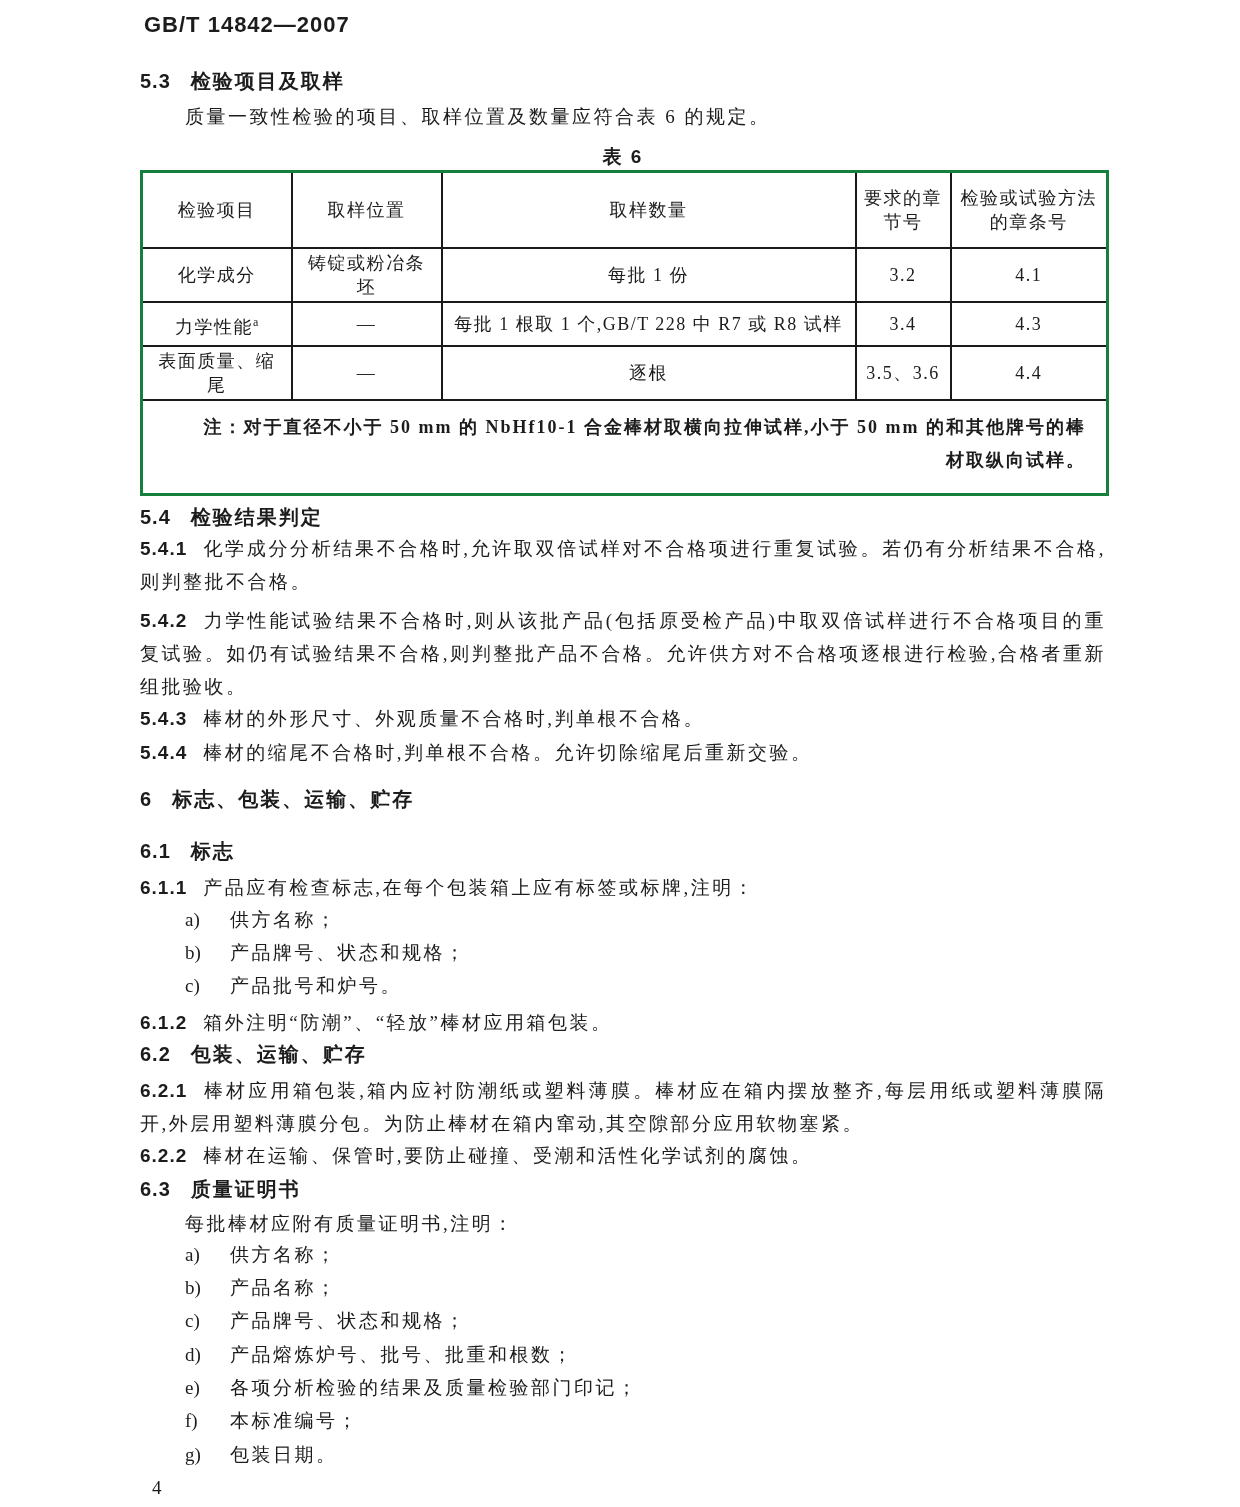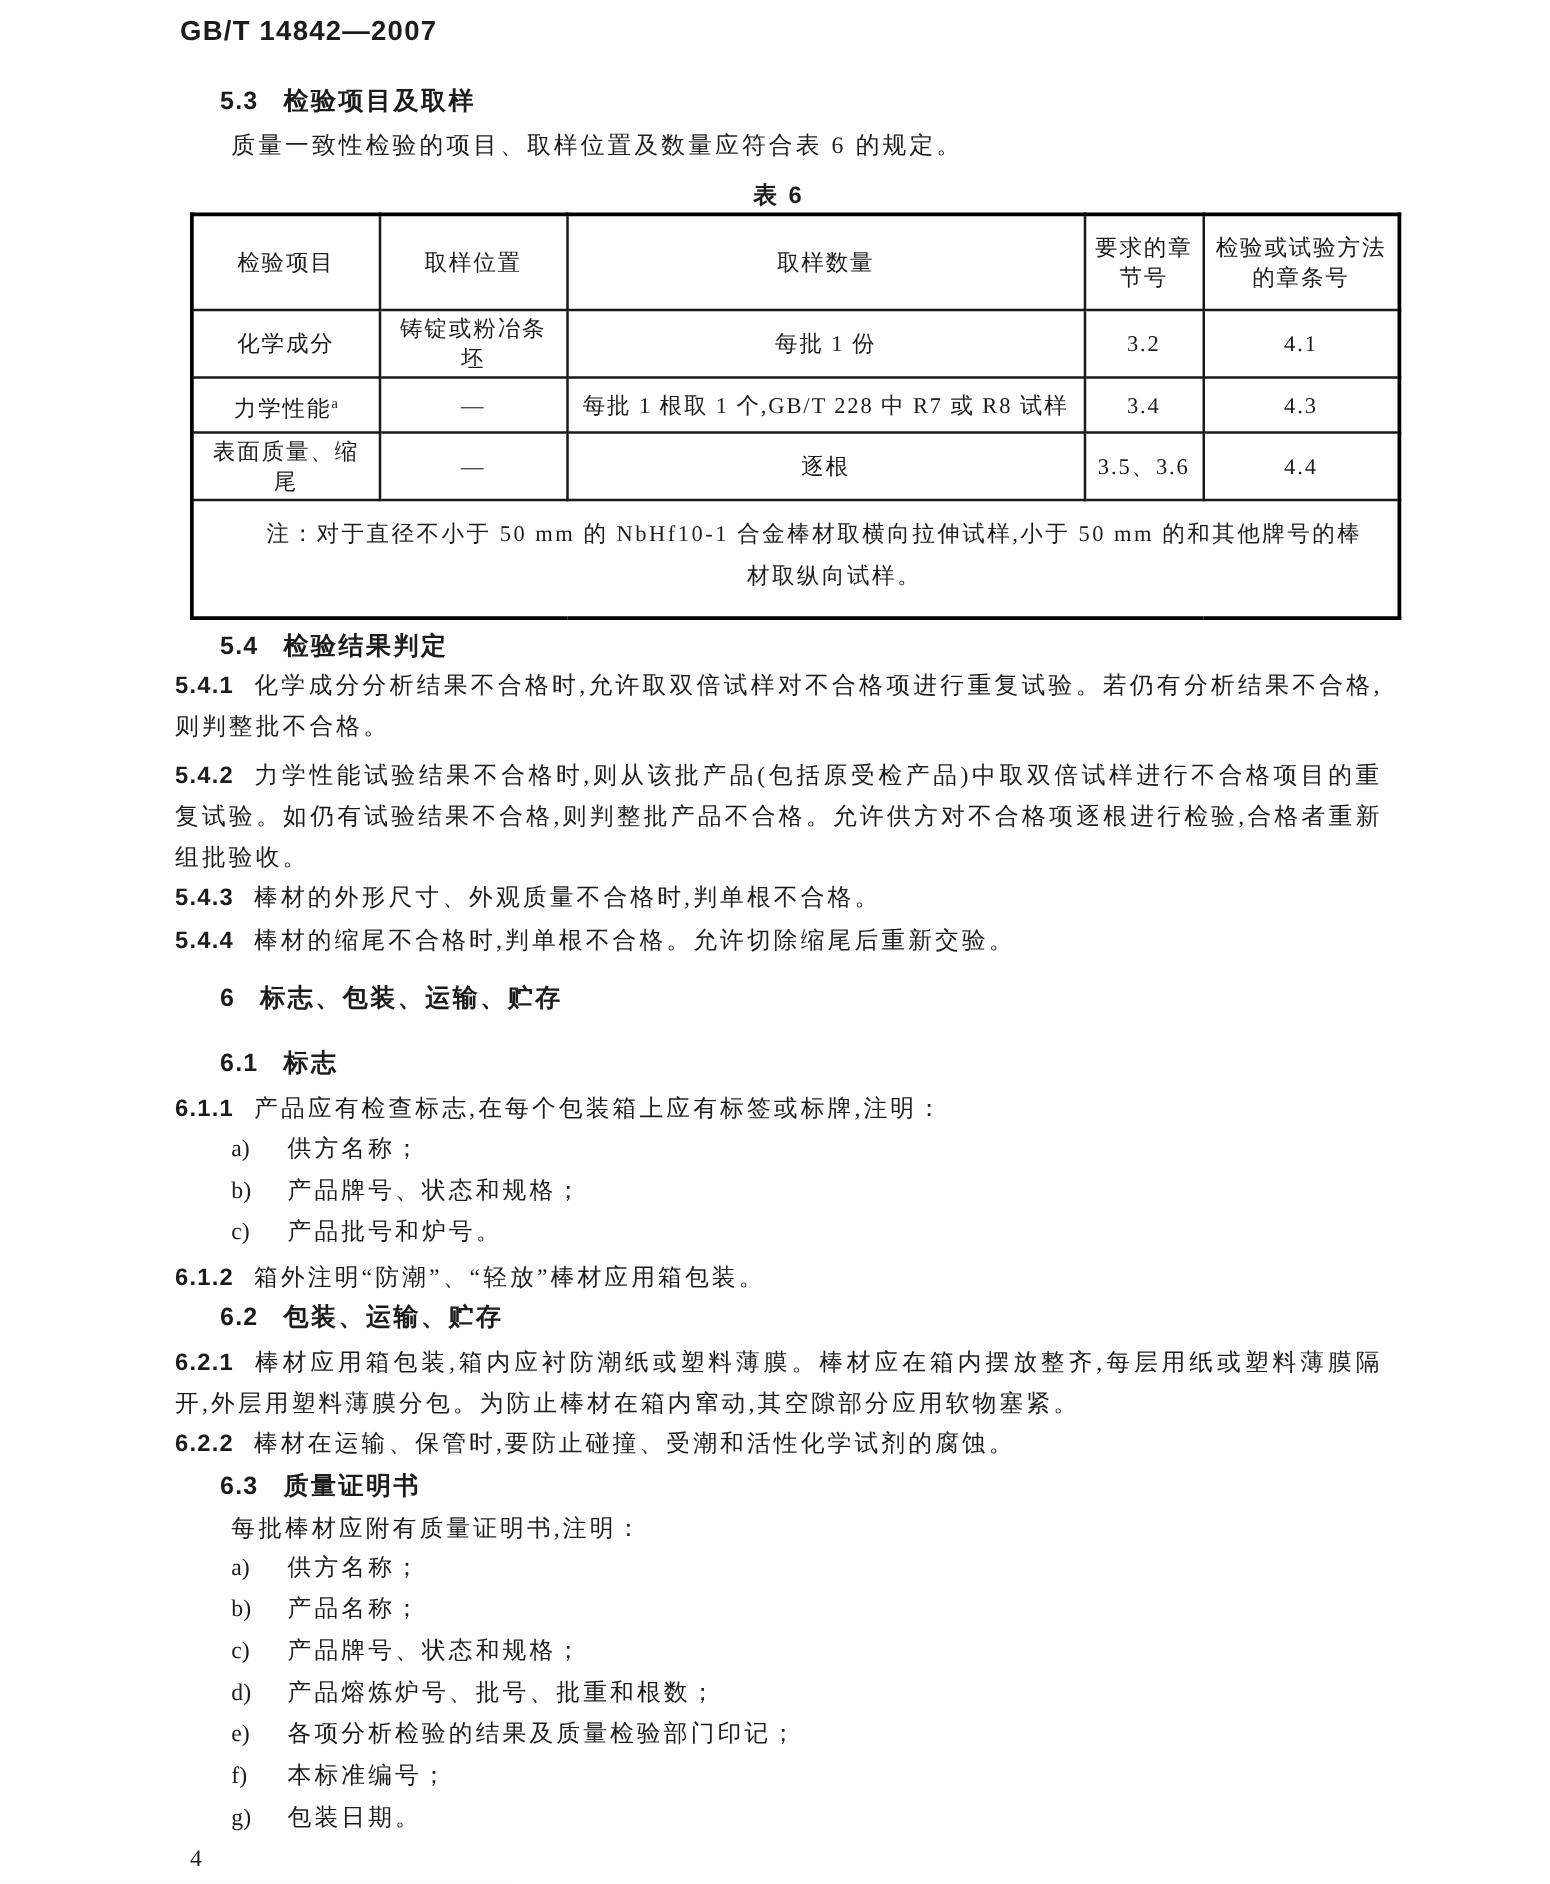--- a/index.html
+++ b/index.html
@@ -15,21 +15,20 @@
   .doc-number{
     position:absolute;left:144px;top:12px;
     font:bold 22px/26px "Liberation Sans",sans-serif;
     letter-spacing:1px;
   }
   .heading{
     position:absolute;left:140px;width:966px;
     font:bold 20px/26px "Liberation Sans",sans-serif;
     letter-spacing:2px;
     white-space:nowrap;
-    margin-left:36px;
   }
   .heading .hnum{margin-right:20px;letter-spacing:1px;}
   .para{
     position:absolute;left:140px;width:966px;
     font:19px/33px "Liberation Serif",serif;
     letter-spacing:2.5px;
     text-align:justify;
     box-sizing:border-box;
   }
   .para.indent{text-indent:45px;}
@@ -38,41 +37,42 @@
     letter-spacing:1px;
     margin-right:16px;
   }
   .tbl-caption{
     position:absolute;left:140px;width:966px;
     text-align:center;
     font:bold 19px/24px "Liberation Sans",sans-serif;
     letter-spacing:2px;
   }
   table.tbl{
-    position:absolute;left:152px;width:966px;
+    position:absolute;left:140px;width:966px;
     border-collapse:collapse;table-layout:fixed;
     font:18px/24px "Liberation Serif",serif;
     letter-spacing:1.5px;
-    border:3px solid #000000;
+    border:3px solid #15803d;
   }
   table.tbl th,table.tbl td{
     border:2px solid #1a1a1a;
     text-align:center;vertical-align:middle;
     padding:2px 6px;
     overflow:hidden;
   }
   table.tbl thead th{height:70px;font-weight:normal;}
   table.tbl tbody td{height:38px;}
   table.tbl td.note-cell{
-    text-align:center;
+    text-align:right;
     height:auto;
     padding:10px 20px 16px 82px;
     text-indent:-32px;
     line-height:33px;
     letter-spacing:2px;
+    font-weight:bold;
   }
   sup.fnote{font-size:12px;letter-spacing:0;}
   .li{
     position:absolute;left:140px;width:966px;
     font:19px/28px "Liberation Serif",serif;
     letter-spacing:2.5px;
     padding-left:45px;
     box-sizing:border-box;
   }
   .li .li-label{display:inline-block;width:45px;letter-spacing:0;}

